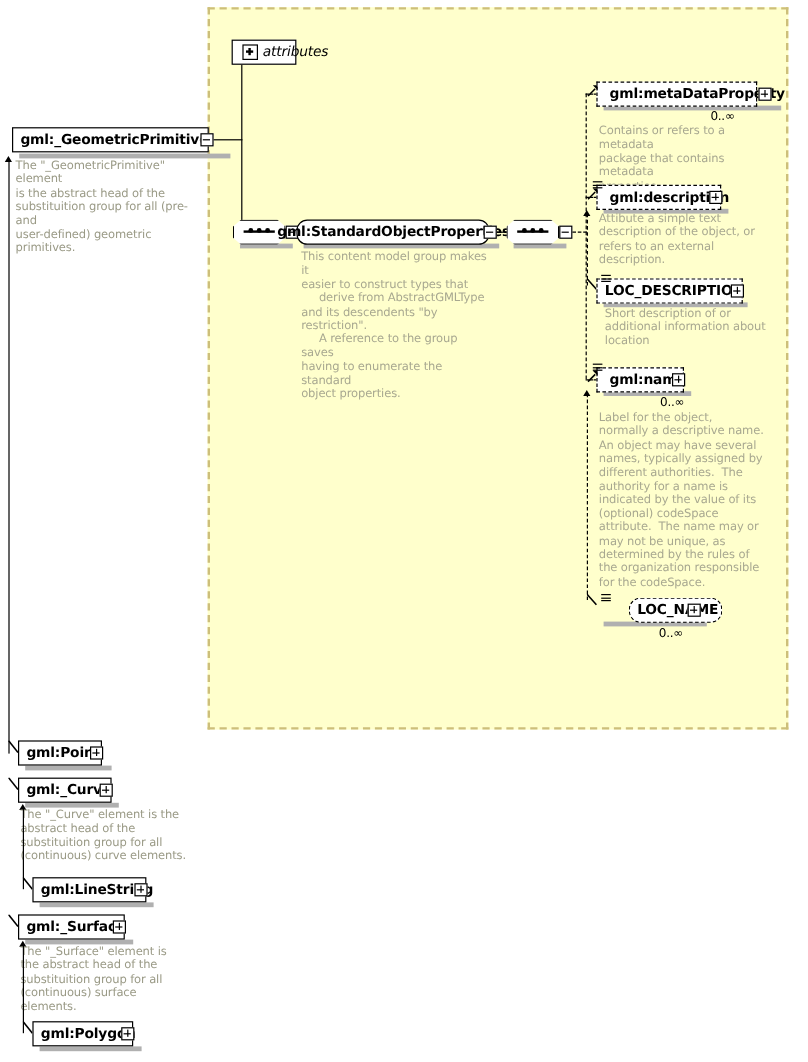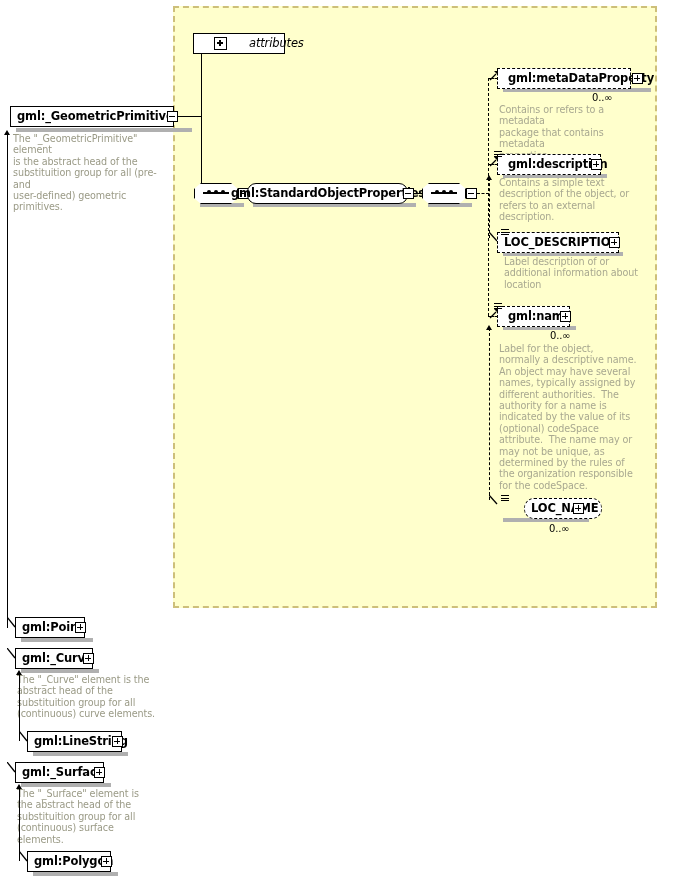--- a/index.html
+++ b/index.html
@@ -172,21 +172,21 @@
 user-defined) geometric primitives.</div>
 
   <div class="subarrow" style="left:4px;top:130px;"></div>
 
   <div class="ln hl" style="left:178px;top:116px;width:24px;"></div>
 
   <div class="ln vl" style="left:201px;top:43px;height:150px;"></div>
 
   <div class="ln hl" style="left:201px;top:43px;width:14px;"></div>
 
-  <div class="node italic" style="left:193px;top:33px;width:92px;padding-left:20px;gap:18px;">
+  <div class="node italic" style="left:193px;top:33px;width:54px;padding-left:8px;">
     <span class="exp plus"></span>
     <span class="lbl" style="padding-left:0;">attributes</span>
   </div>
 
   <div class="ln hl" style="left:201px;top:193px;width:4px;"></div>
 
   <div class="shadow" style="left:200px;top:203px;width:44px;"></div>
   <div class="seq" style="left:194px;top:183px;">
     <div class="body"></div>
     <div class="dots"></div>
@@ -195,20 +195,27 @@
     <div class="d" style="left:27px;"></div>
   </div>
   <div class="exp-right" style="left:238px;top:188px;"></div>
   <div class="ln hl" style="left:249px;top:193px;width:9px;"></div>
 
   <div class="shadow" style="left:253px;top:203px;width:163px;"></div>
   <div class="node" style="left:247px;top:183px;width:161px;border-radius:9px;justify-content:center;">
     <span class="lbl">gml:StandardObjectProperties</span>
   </div>
   <div class="exp-right" style="left:403px;top:188px;"></div>
+  <div class="doc inpanel" style="left:251px;top:209px;width:160px;">This content model group makes it
+easier to construct types that
+     derive from AbstractGMLType
+and its descendents "by restriction".
+     A reference to the group saves
+having to enumerate the standard
+object properties.</div>
 
   <div class="ln hl" style="left:414px;top:193px;width:9px;"></div>
 
   <div class="shadow" style="left:428px;top:203px;width:44px;"></div>
   <div class="seq" style="left:422px;top:183px;">
     <div class="body"></div>
     <div class="dots"></div>
     <div class="d" style="left:13px;"></div>
     <div class="d" style="left:20px;"></div>
     <div class="d" style="left:27px;"></div>
@@ -246,21 +253,21 @@
     <i style="top:0;"></i>
       <i style="top:2.6px;"></i>
       <i style="top:5.2px;"></i>
   </div>
   <div class="hook" style="left:489px;top:153px;">
     <svg width="12" height="14" viewBox="0 0 12 14">
         <path d="M1,13 L7,7" stroke="#000" stroke-width="1.3" fill="none"></path>
         <path d="M5,4 L9,4 L9,8 Z" fill="#000"></path>
       </svg>
   </div>
-  <div class="doc inpanel" style="left:499px;top:177px;width:148px;">Contains a simple text
+  <div class="doc inpanel" style="left:499px;top:177px;width:148px;">Attibute a simple text
 description of the object, or
 refers to an external
 description.</div>
 
   <div class="subarrow" style="left:486px;top:175px;"></div>
   <div class="dv" style="left:489px;top:178px;height:60px;"></div>
   <div class="hook" style="left:489px;top:232px;">
     <svg width="12" height="14" viewBox="0 0 12 14">
         <path d="M0,0 L8,9" stroke="#000" stroke-width="1.3" fill="none"></path>
       </svg>
@@ -269,21 +276,21 @@
   <div class="shadow" style="left:503px;top:252px;width:120px;"></div>
   <div class="node dashed" style="left:497px;top:232px;width:122px;">
     <span class="lbl" style="padding-left:6px;">LOC_DESCRIPTION</span>
   </div>
   <div class="exp-right plus" style="left:609px;top:237px;"></div>
   <div class="annot" style="left:501px;top:229px;">
     <i style="top:0;"></i>
       <i style="top:2.6px;"></i>
       <i style="top:5.2px;"></i>
   </div>
-  <div class="doc inpanel" style="left:504px;top:256px;width:148px;">Label description of or
+  <div class="doc inpanel" style="left:504px;top:256px;width:148px;">Short description of or
 additional information about
 location</div>
 
   <div class="dh" style="left:488px;top:316px;width:10px;"></div>
   <div class="shadow" style="left:503px;top:326px;width:73px;"></div>
   <div class="node dashed" style="left:497px;top:306px;width:73px;">
     <span class="lbl" style="padding-left:10px;">gml:name</span>
   </div>
   <div class="exp-right plus" style="left:560px;top:311px;"></div>
   <div class="annot" style="left:494px;top:303px;">

